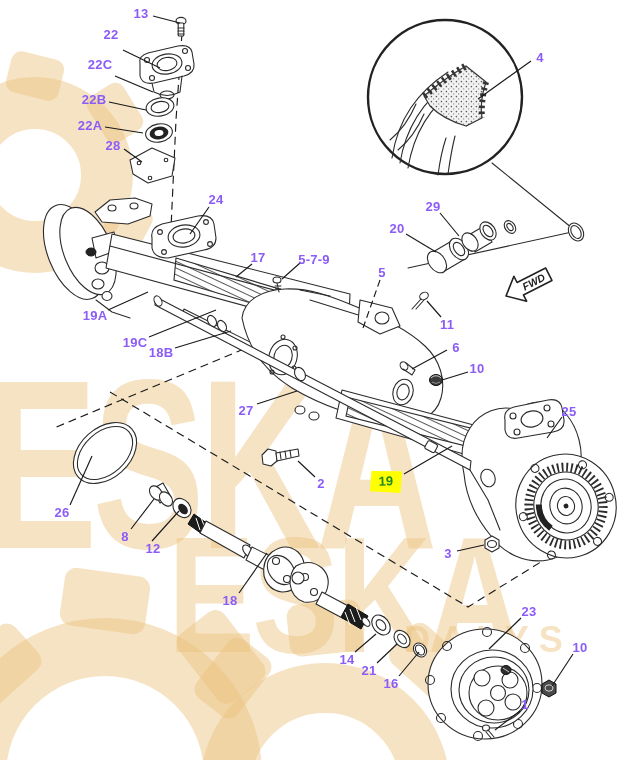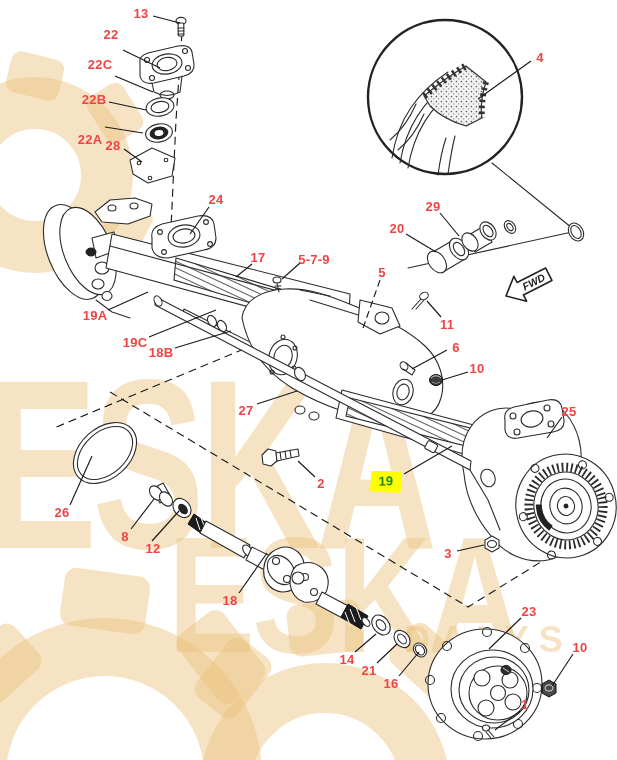--- a/index.html
+++ b/index.html
@@ -18,21 +18,21 @@
   .ln{stroke:#2b2b2b;stroke-width:1.1;fill:none;stroke-linecap:round;stroke-linejoin:round;}
   .wh{stroke:#2b2b2b;stroke-width:1.1;fill:#fff;stroke-linejoin:round;}
   .dk{stroke:#1a1a1a;stroke-width:1;fill:#222;}
   .dash{stroke:#1a1a1a;stroke-width:1.15;fill:none;stroke-dasharray:8 5;}
   
   .leader{stroke:#1a1a1a;stroke-width:1.15;}
   .leader.dashed{stroke-dasharray:7 4;}
   
   .callout{
     position:absolute;transform:translate(-50%,-50%);
-    font:700 13px "Liberation Sans",sans-serif;color:#ef4444;
+    font:700 13px "Liberation Sans",sans-serif;color:#8b5cf6;
     white-space:nowrap;letter-spacing:.2px;z-index:5;
   }
   .callout.hl{
     padding:3px 9px 5px 9px;transform:translate(-50%,-50%) rotate(-2deg);
     clip-path:polygon(7% 0,100% 6%,93% 100%,0 88%);
   }
   .fwd-text{font:italic 700 10.5px "Liberation Sans",sans-serif;fill:#222;}
 </style>
 </head>
 <body>
@@ -404,21 +404,21 @@
       <line x1="399" y1="676" x2="419" y2="652" class="leader"></line>
       <line x1="573" y1="654" x2="552" y2="686" class="leader"></line>
       <line x1="520" y1="711" x2="495" y2="730" class="leader"></line>
     </svg>
 
   <div class="layer" id="callouts">
       <div class="callout" style="left: 141px; top: 13px;">13</div>
       <div class="callout" style="left: 111px; top: 34px;">22</div>
       <div class="callout" style="left: 100px; top: 64px;">22C</div>
       <div class="callout" style="left: 94px; top: 99px;">22B</div>
-      <div class="callout" style="left: 90px; top: 139px;">22A</div>
+      <div class="callout" style="left: 90px; top: 125px;">22A</div>
       <div class="callout" style="left: 113px; top: 145px;">28</div>
       <div class="callout" style="left: 216px; top: 199px;">24</div>
       <div class="callout" style="left: 540px; top: 57px;">4</div>
       <div class="callout" style="left: 433px; top: 206px;">29</div>
       <div class="callout" style="left: 397px; top: 228px;">20</div>
       <div class="callout" style="left: 258px; top: 257px;">17</div>
       <div class="callout" style="left: 314px; top: 259px;">5-7-9</div>
       <div class="callout" style="left: 382px; top: 272px;">5</div>
       <div class="callout" style="left: 447px; top: 324px;">11</div>
       <div class="callout" style="left: 456px; top: 347px;">6</div>

